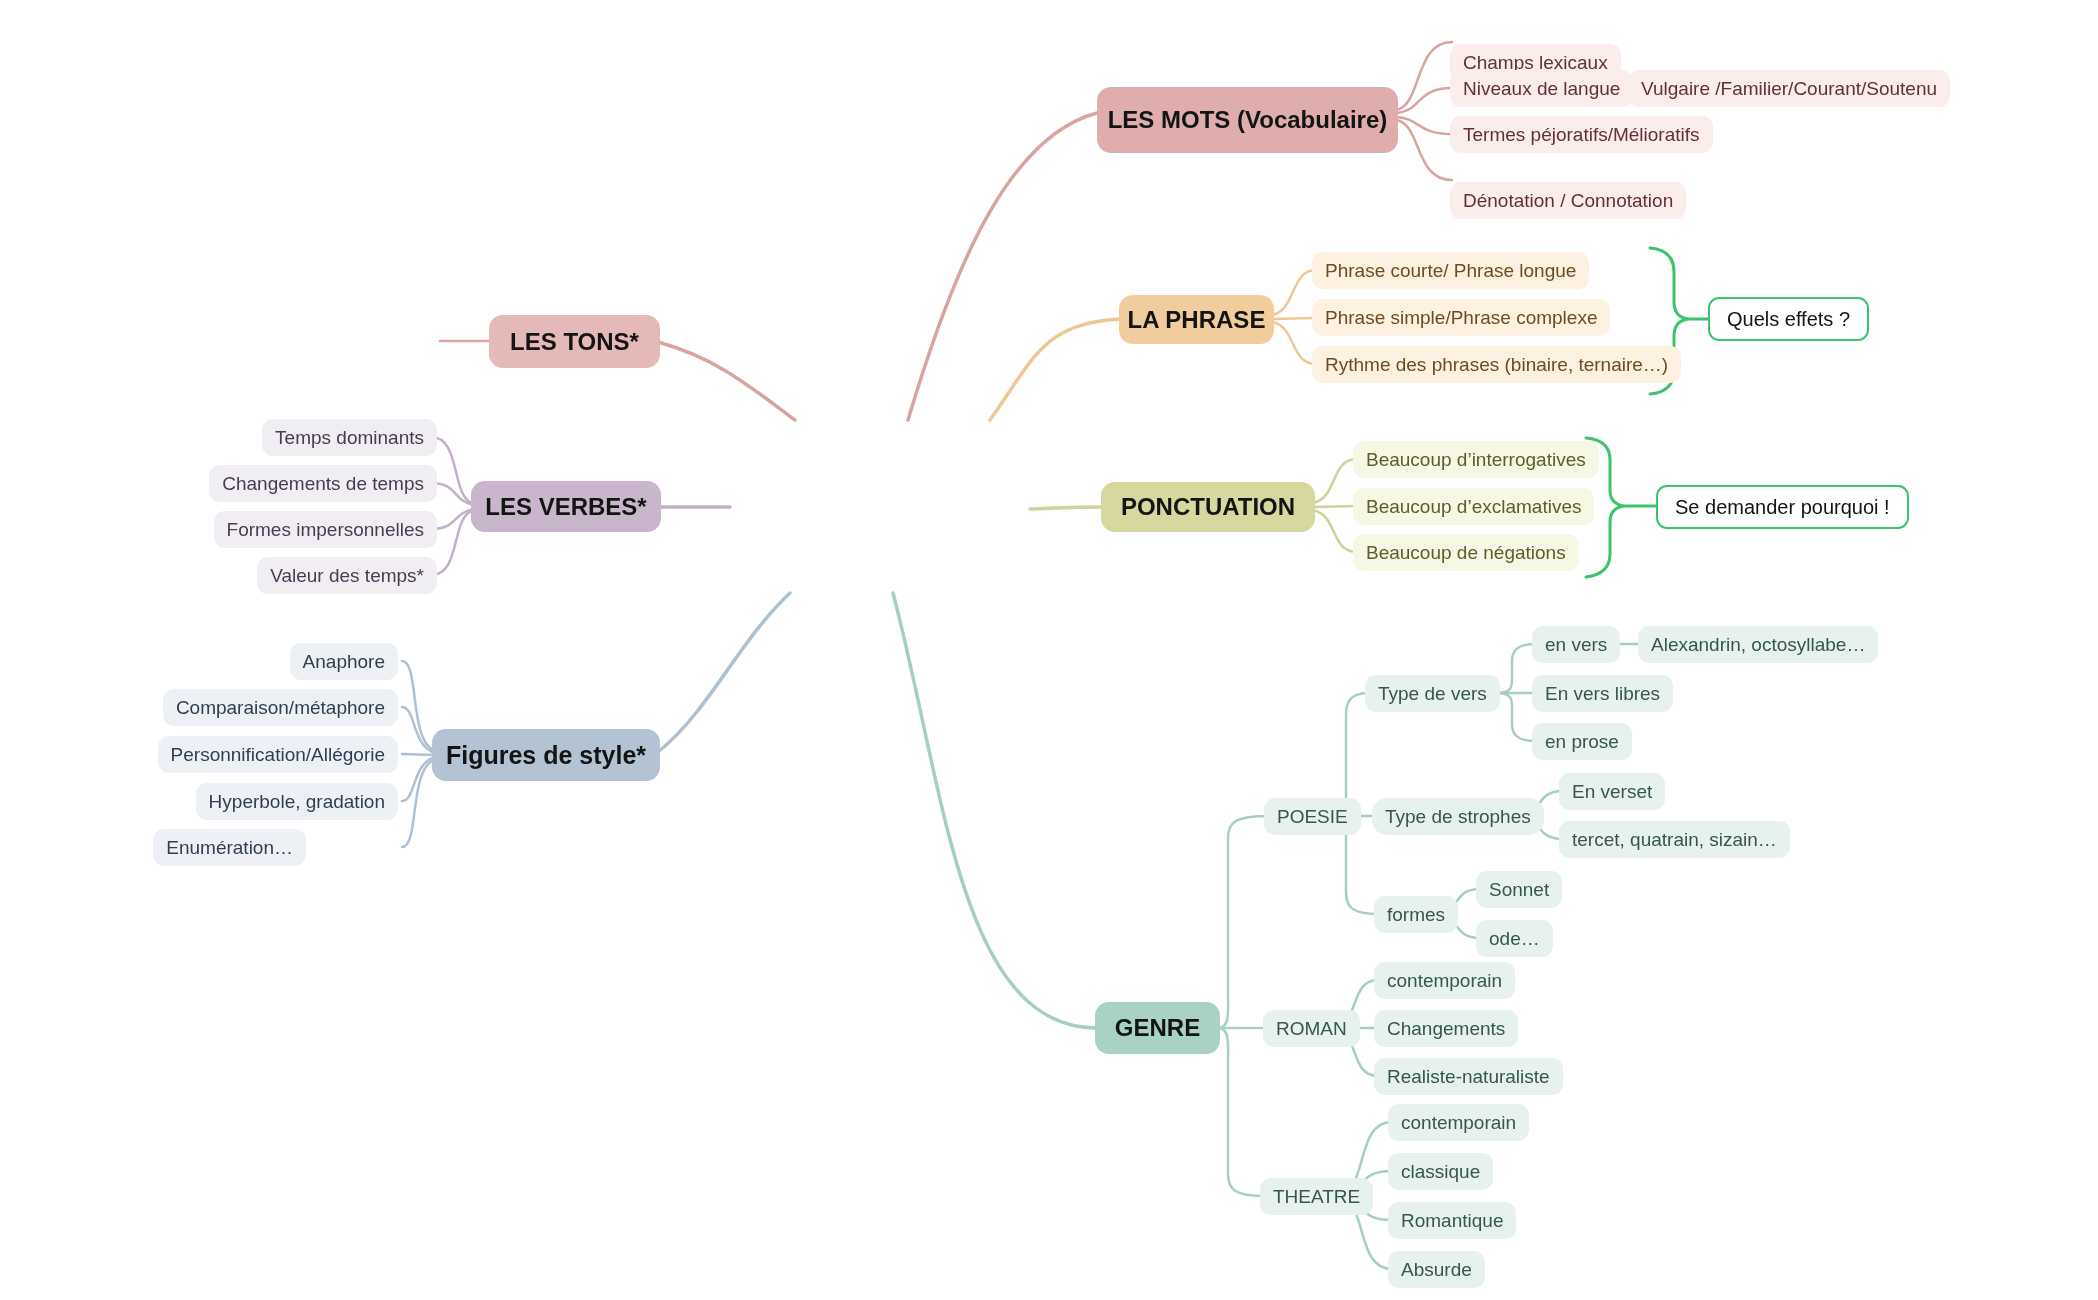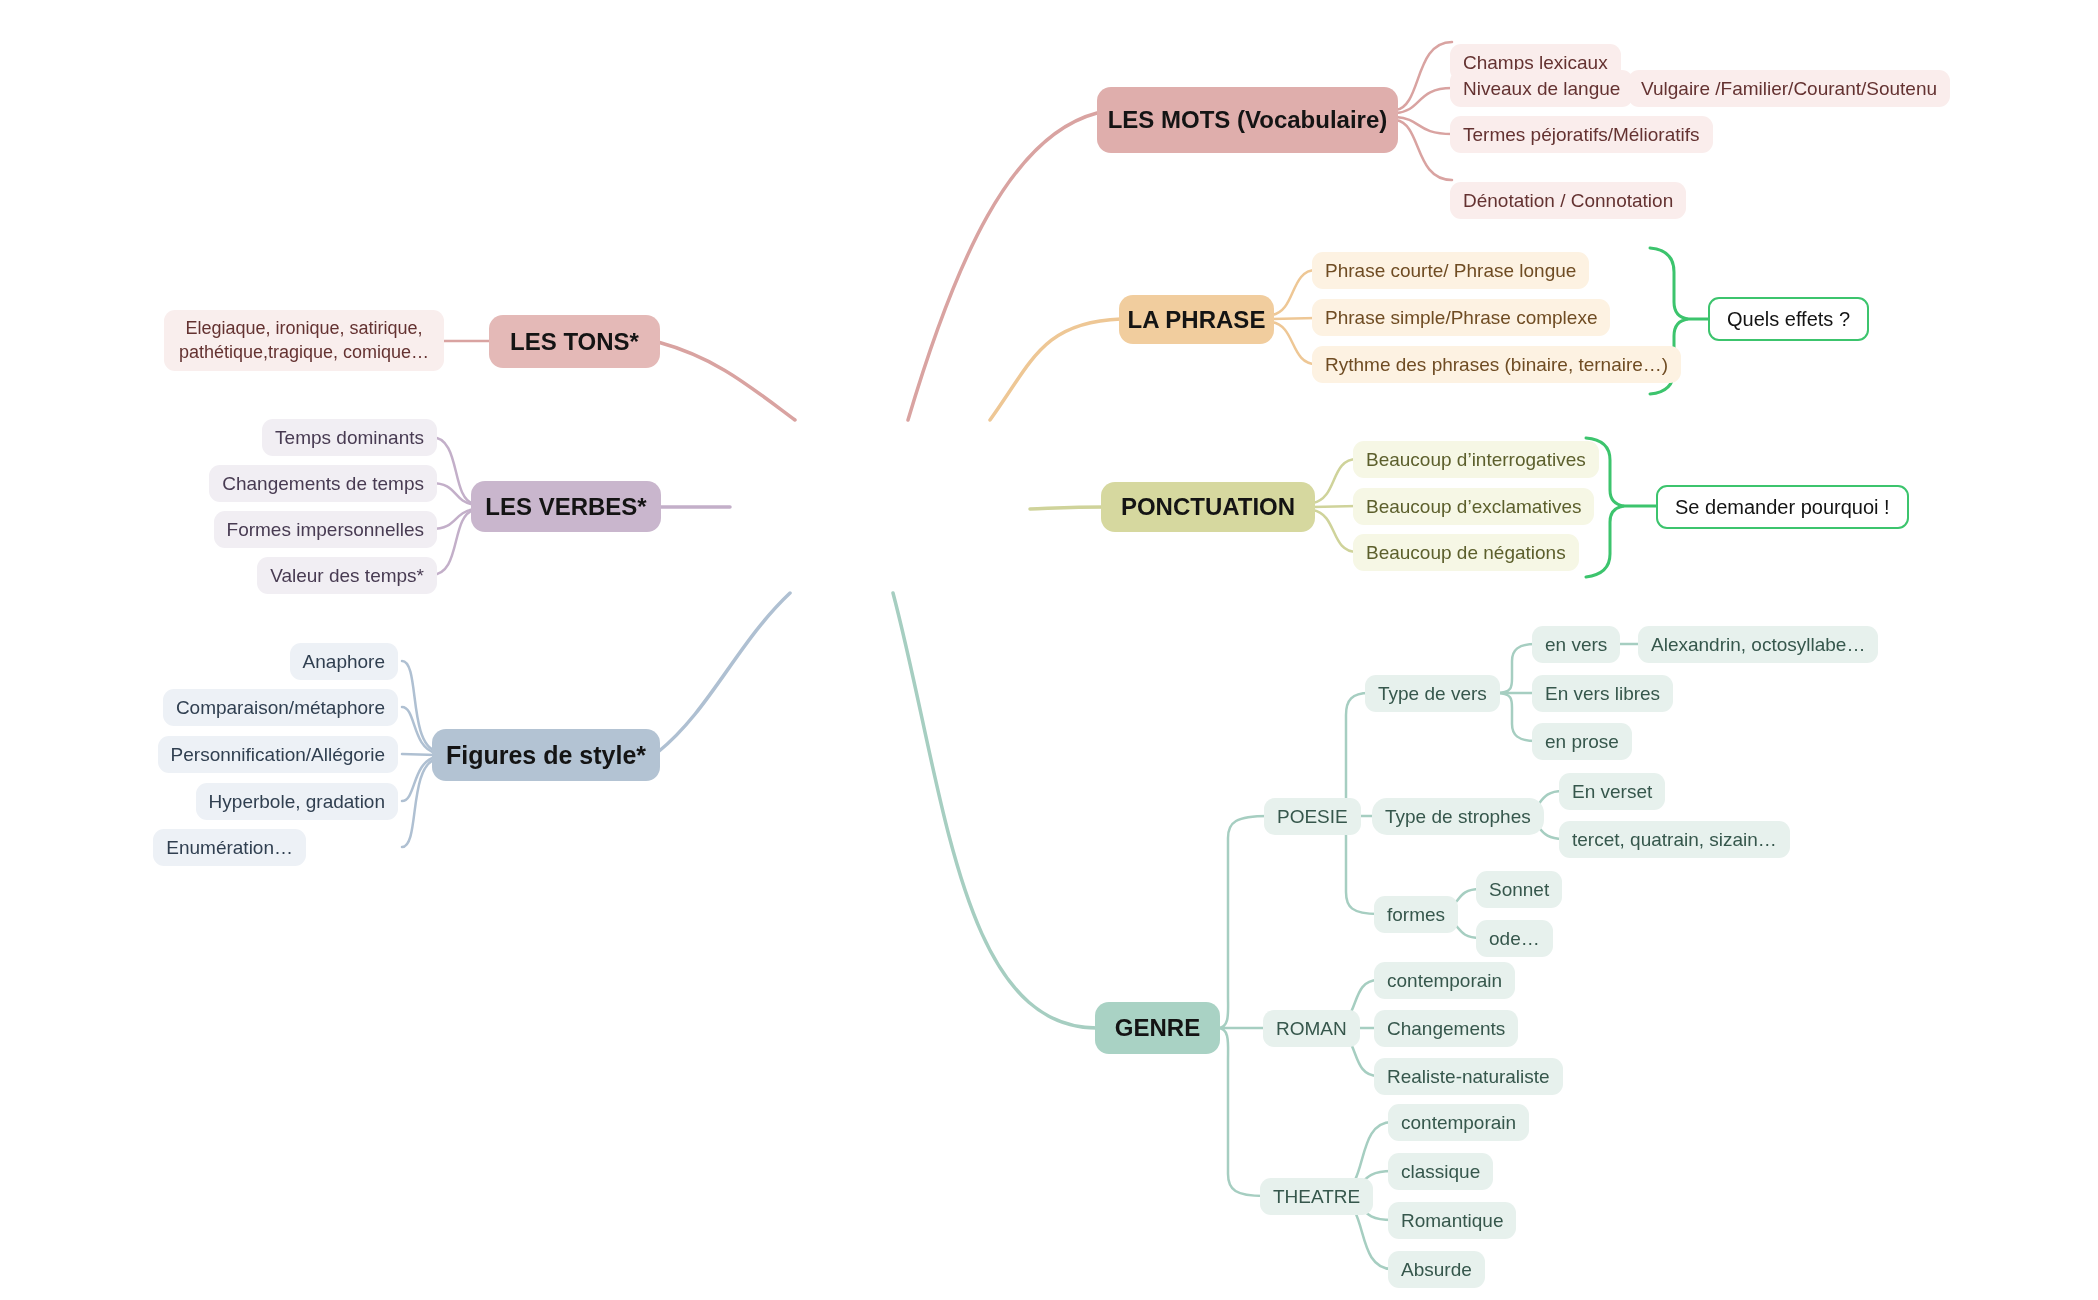--- a/index.html
+++ b/index.html
@@ -124,21 +124,20 @@
   <div class="node child c-phrase" style="left:1312px;top:346px;">Rythme des phrases (binaire, ternaire…)</div>
   <div class="node callout" style="left:1708px;top:297px;">Quels effets ?</div>
 
   <div class="node branch b-ponct" style="left:1101px;top:482px;width:214px;height:50px;">PONCTUATION</div>
   <div class="node child c-ponct" style="left:1353px;top:441px;">Beaucoup d’interrogatives</div>
   <div class="node child c-ponct" style="left:1353px;top:488px;">Beaucoup d’exclamatives</div>
   <div class="node child c-ponct" style="left:1353px;top:534px;">Beaucoup de négations</div>
   <div class="node callout" style="left:1656px;top:485px;">Se demander pourquoi !</div>
 
   <div class="node branch b-tons" style="left:489px;top:315px;width:171px;height:53px;">LES TONS*</div>
-  <div class="node child c-tons wrap2" style="right:1654px;top:310px;width:280px;font-size:18px;">Elegiaque, ironique, satirique, pathétique,tragique, comique…</div>
 
   <div class="node branch b-verbes" style="left:471px;top:481px;width:190px;height:51px;">LES VERBES*</div>
   <div class="node child c-verbes" style="right:1661px;top:419px;">Temps dominants</div>
   <div class="node child c-verbes" style="right:1661px;top:465px;">Changements de temps</div>
   <div class="node child c-verbes" style="right:1661px;top:511px;">Formes impersonnelles</div>
   <div class="node child c-verbes" style="right:1661px;top:557px;">Valeur des temps*</div>
 
   <div class="node branch b-figures" style="left:432px;top:729px;width:228px;height:52px;font-size:25px;">Figures de style*</div>
   <div class="node child c-figures" style="right:1700px;top:643px;">Anaphore</div>
   <div class="node child c-figures" style="right:1700px;top:689px;">Comparaison/métaphore</div>

